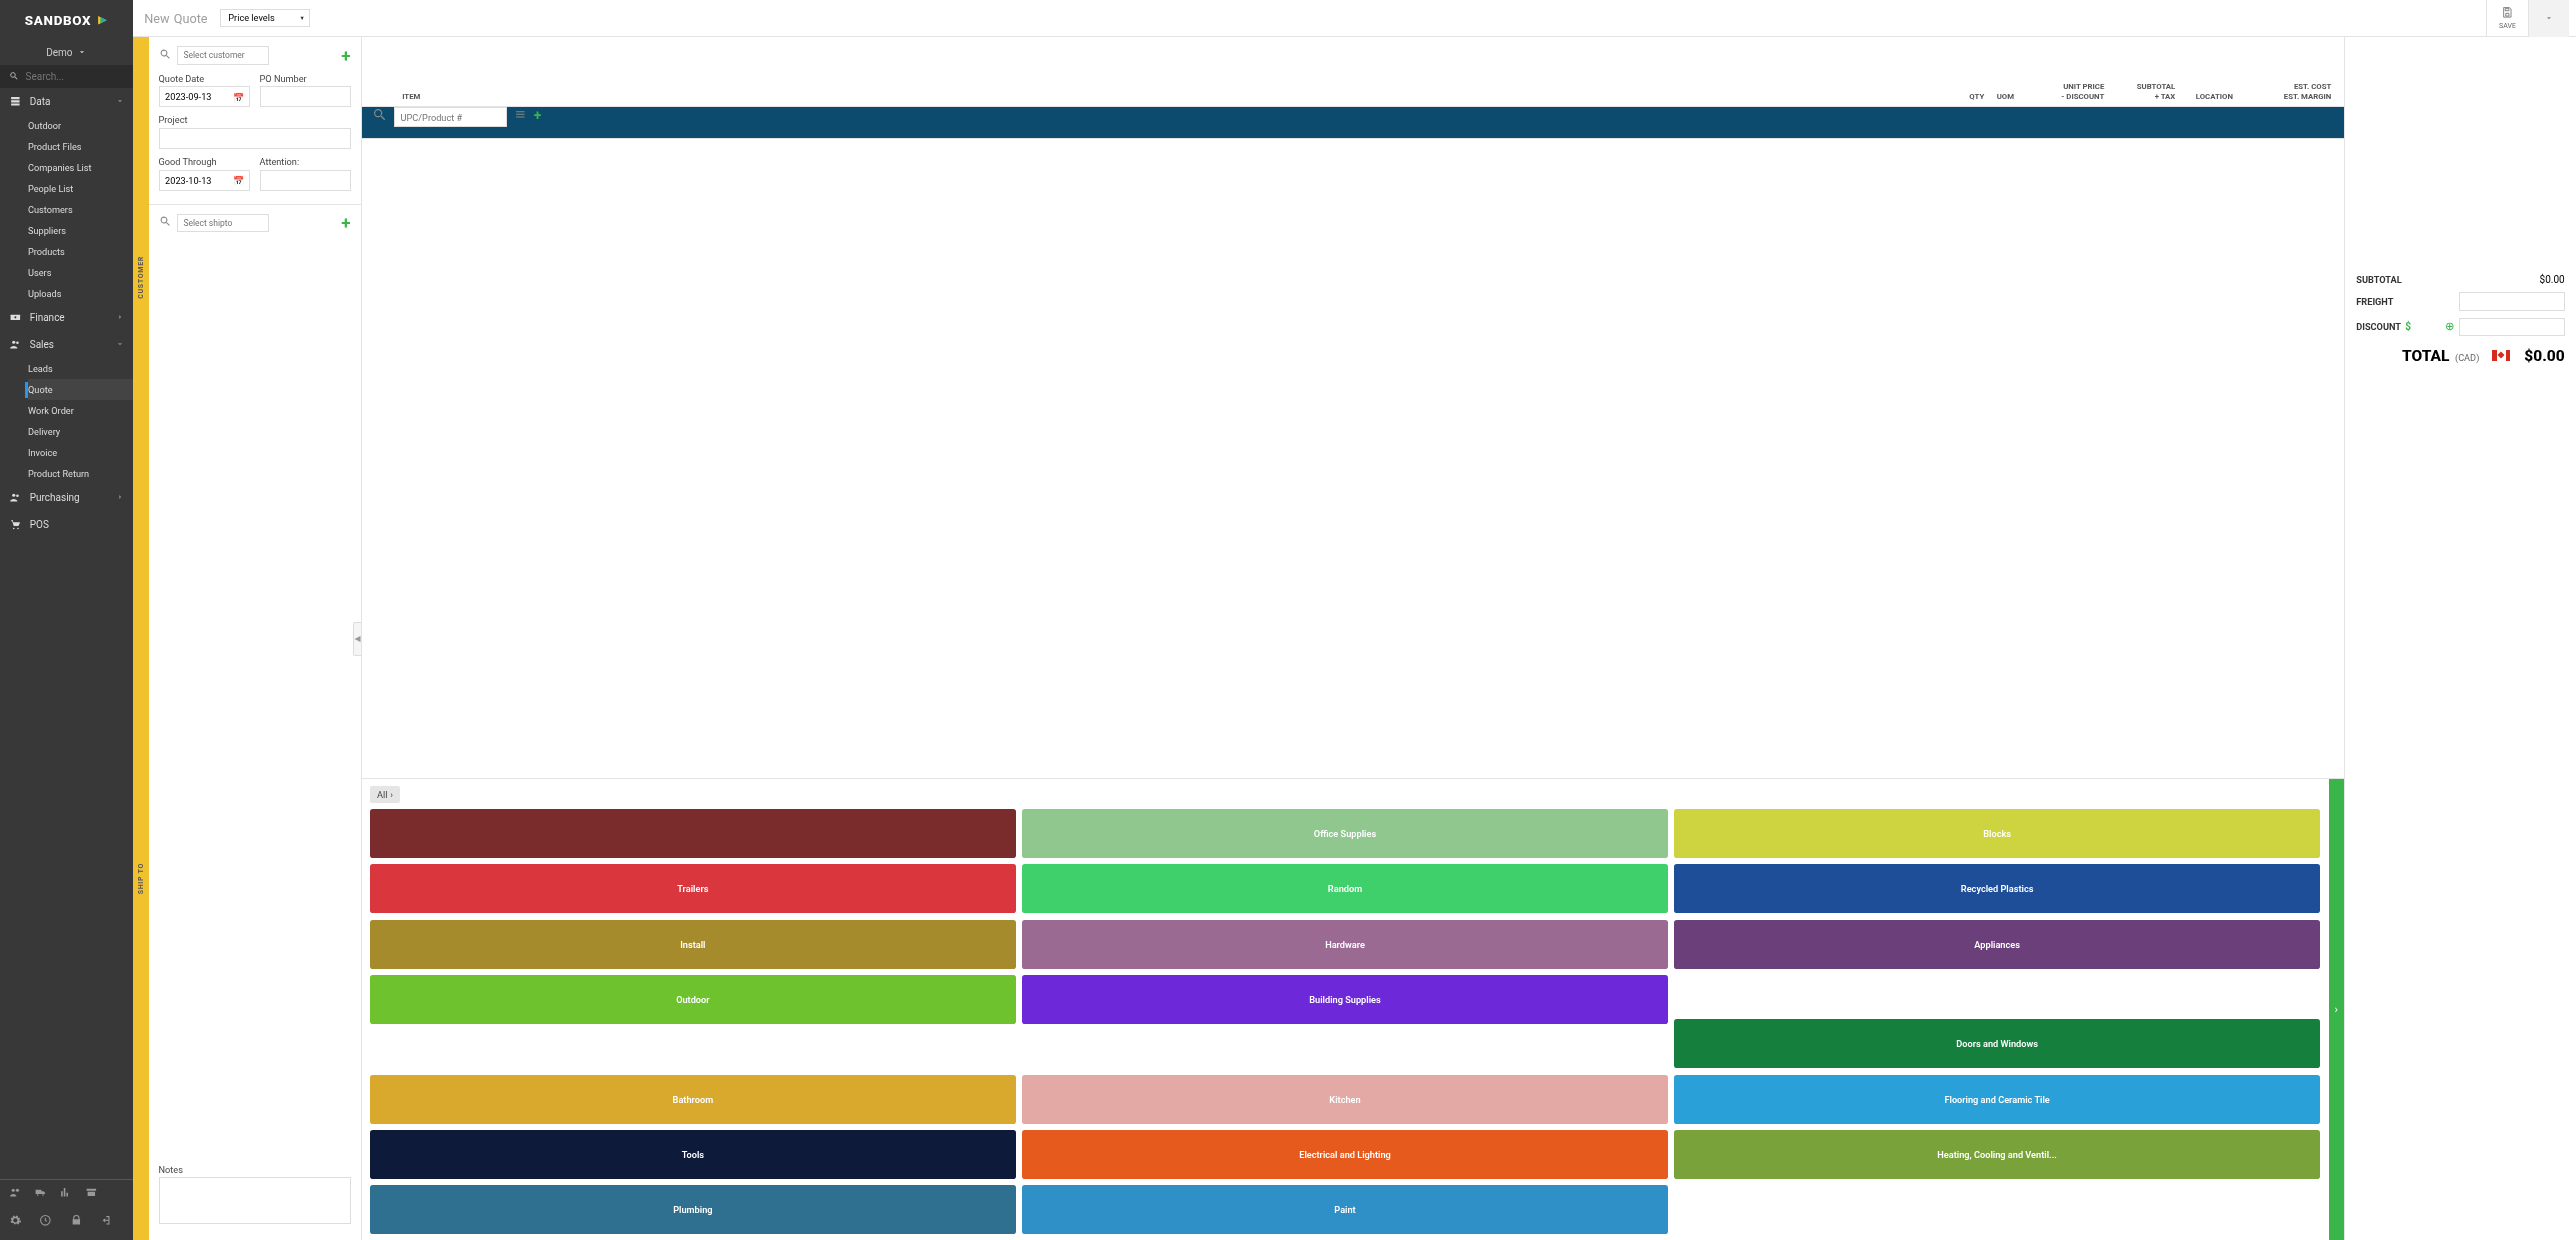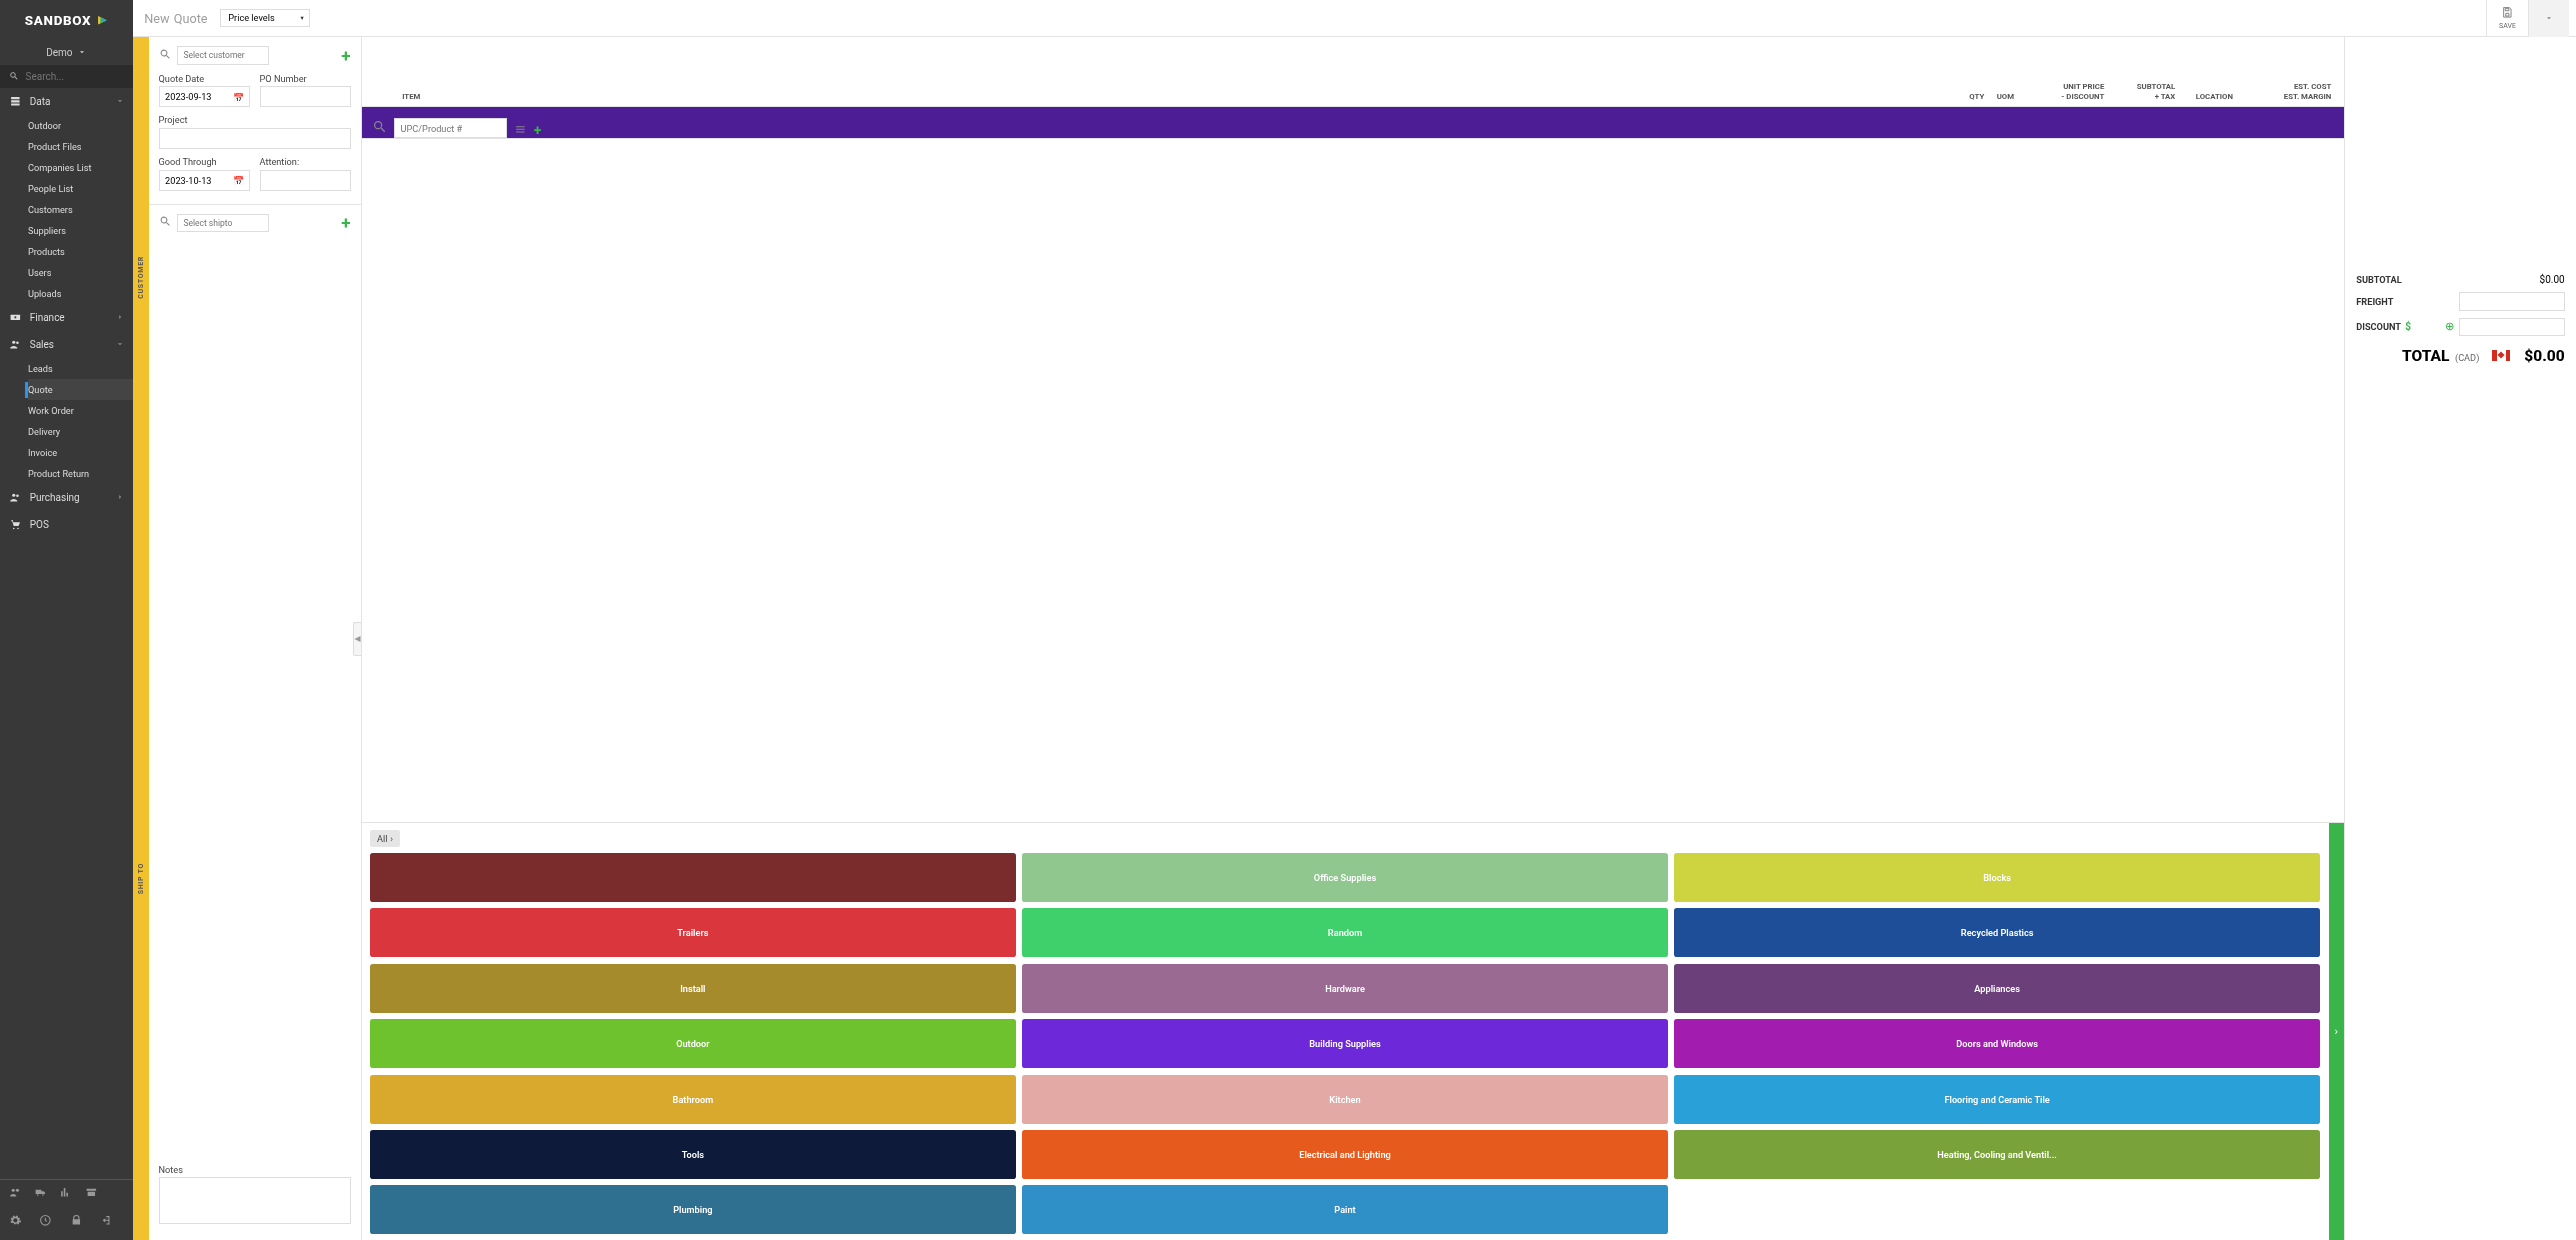--- a/index.html
+++ b/index.html
@@ -66,21 +66,21 @@
 .items-header { display:flex; align-items:flex-end; padding:8.5px 12.7px 5.6px; font-size:7.8px; color:#555; font-weight:700; border-bottom:0.7px solid #e3e3e3;}
 .col-item { flex:1; padding-left:28px; }
 .col-qty { width:42px; text-align:right; }
 .col-uom { width:42px; text-align:center; }
 .col-price { width:78px; text-align:right;margin-top:36px; }
 .col-sub { width:71px; text-align:right; }
 .col-loc { width:78px; text-align:center; }
 .col-cost { width:78px; text-align:right; }
 .two-line { display:flex; flex-direction:column; gap:1.4px; }
 
-.items-search-row { height:32px; background:#4c1d95; border-bottom:0.7px solid #e3e3e3; display:flex; align-items:flex-end; padding:0 10px; gap:7px;}
+.items-search-row { height:32px; background:#0c4a6e; border-bottom:0.7px solid #e3e3e3; display:flex; align-items:flex-start; padding:0 10px; gap:7px;}
 .items-search-row .big-mag { color:#888; font-size:15.5px; }
 .upc-input { height:20px; border:0.7px solid #ddd; width:113px; padding:0 5.6px; font-size:9.2px; background:#fff;}
 .list-icon { color:#888; font-size:14px; cursor:pointer;}
 .plus-green { color:#39b54a; font-size:14px; cursor:pointer; font-weight:700;}
 
 .items-body { flex:1; position:relative; display:flex; flex-direction:column; min-height:0;}
 .items-empty { flex:1; }
 .cat-area { border-top:0.7px solid #e3e3e3; display:flex; position:relative;}
 .cat-scroll { flex:1; padding:7px 8.5px 5.6px; overflow:hidden;}
 .cat-crumb { display:inline-flex; align-items:center; background:#e5e5e5; border-radius:2.1px; height:17px; padding:0 7px; font-size:9.2px; color:#444; gap:2.8px; margin-bottom:5.6px; cursor:pointer;}
@@ -384,21 +384,21 @@
                 <div class="cat-tile" style="background: rgb(143, 199, 143);">Office Supplies</div>
                 <div class="cat-tile" style="background: rgb(205, 212, 63);">Blocks</div>
                 <div class="cat-tile" style="background: rgb(217, 54, 62);">Trailers</div>
                 <div class="cat-tile" style="background: rgb(63, 207, 107);">Random</div>
                 <div class="cat-tile" style="background: rgb(31, 78, 153);">Recycled Plastics</div>
                 <div class="cat-tile" style="background: rgb(166, 139, 45);">Install</div>
                 <div class="cat-tile" style="background: rgb(154, 106, 147);">Hardware</div>
                 <div class="cat-tile" style="background: rgb(107, 63, 122);">Appliances</div>
                 <div class="cat-tile" style="background: rgb(110, 194, 46);">Outdoor</div>
                 <div class="cat-tile" style="background: #6d28d9;">Building Supplies</div>
-                <div class="cat-tile" style="background: #a21caf;">Doors and Windows</div>
+                <div class="cat-tile" style="background: #15803d; margin-top: 44px;">Doors and Windows</div>
                 <div class="cat-tile" style="background: rgb(217, 169, 46);">Bathroom</div>
                 <div class="cat-tile" style="background: rgb(226, 169, 165);">Kitchen</div>
                 <div class="cat-tile" style="background: rgb(42, 160, 216);">Flooring and Ceramic Tile</div>
                 <div class="cat-tile" style="background: rgb(13, 26, 58);">Tools</div>
                 <div class="cat-tile" style="background: rgb(230, 90, 30);">Electrical and Lighting</div>
                 <div class="cat-tile" style="background: rgb(122, 162, 58);">Heating, Cooling and Ventil...</div>
                 <div class="cat-tile" style="background: rgb(47, 111, 143);">Plumbing</div>
                 <div class="cat-tile" style="background: rgb(47, 143, 199);">Paint</div>
               </div>
           </div>

